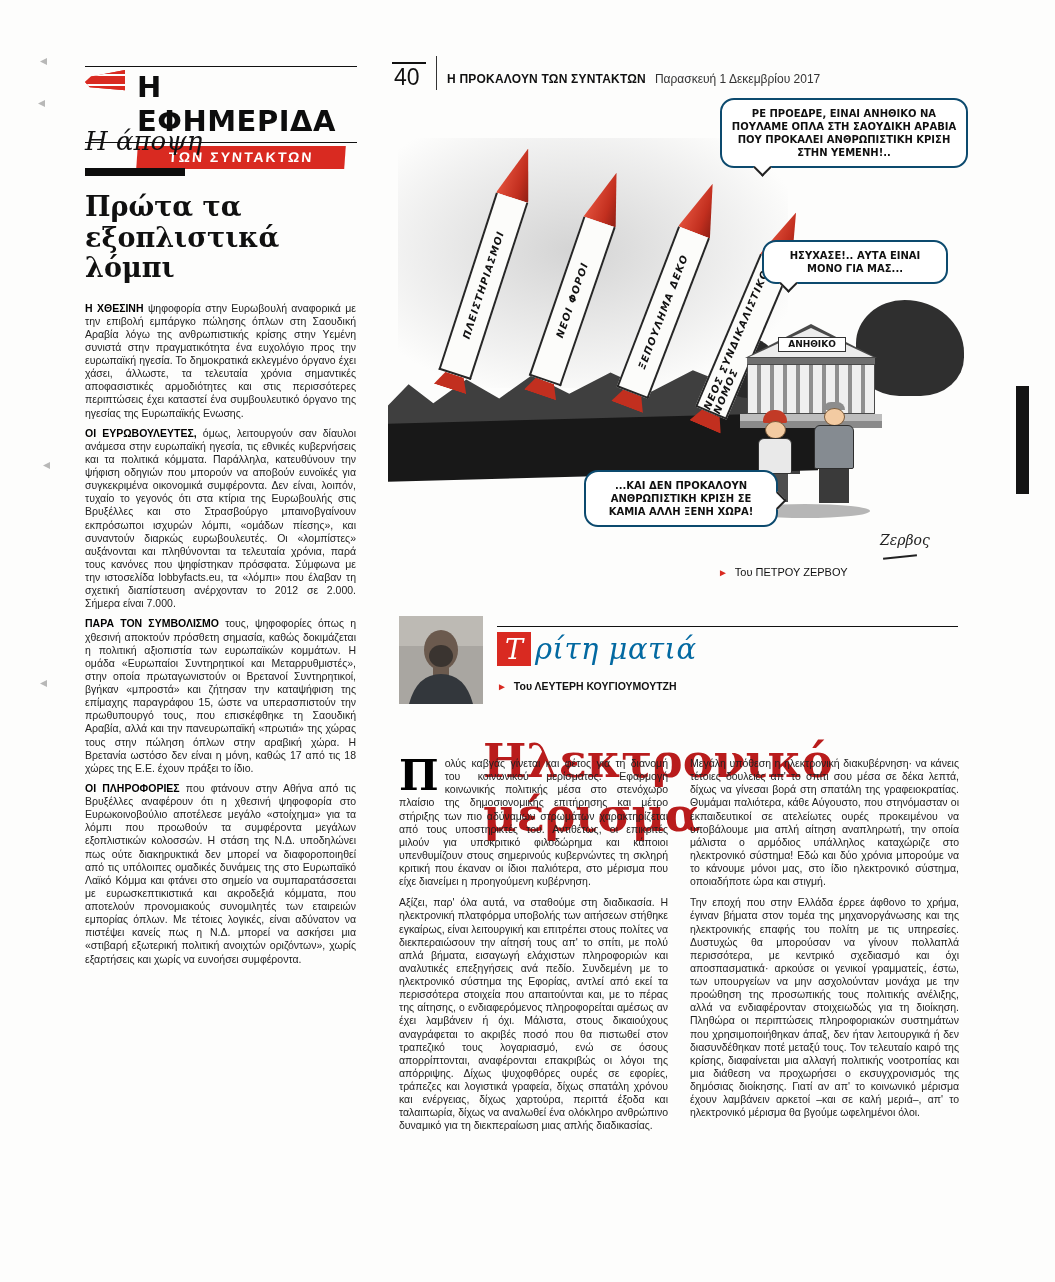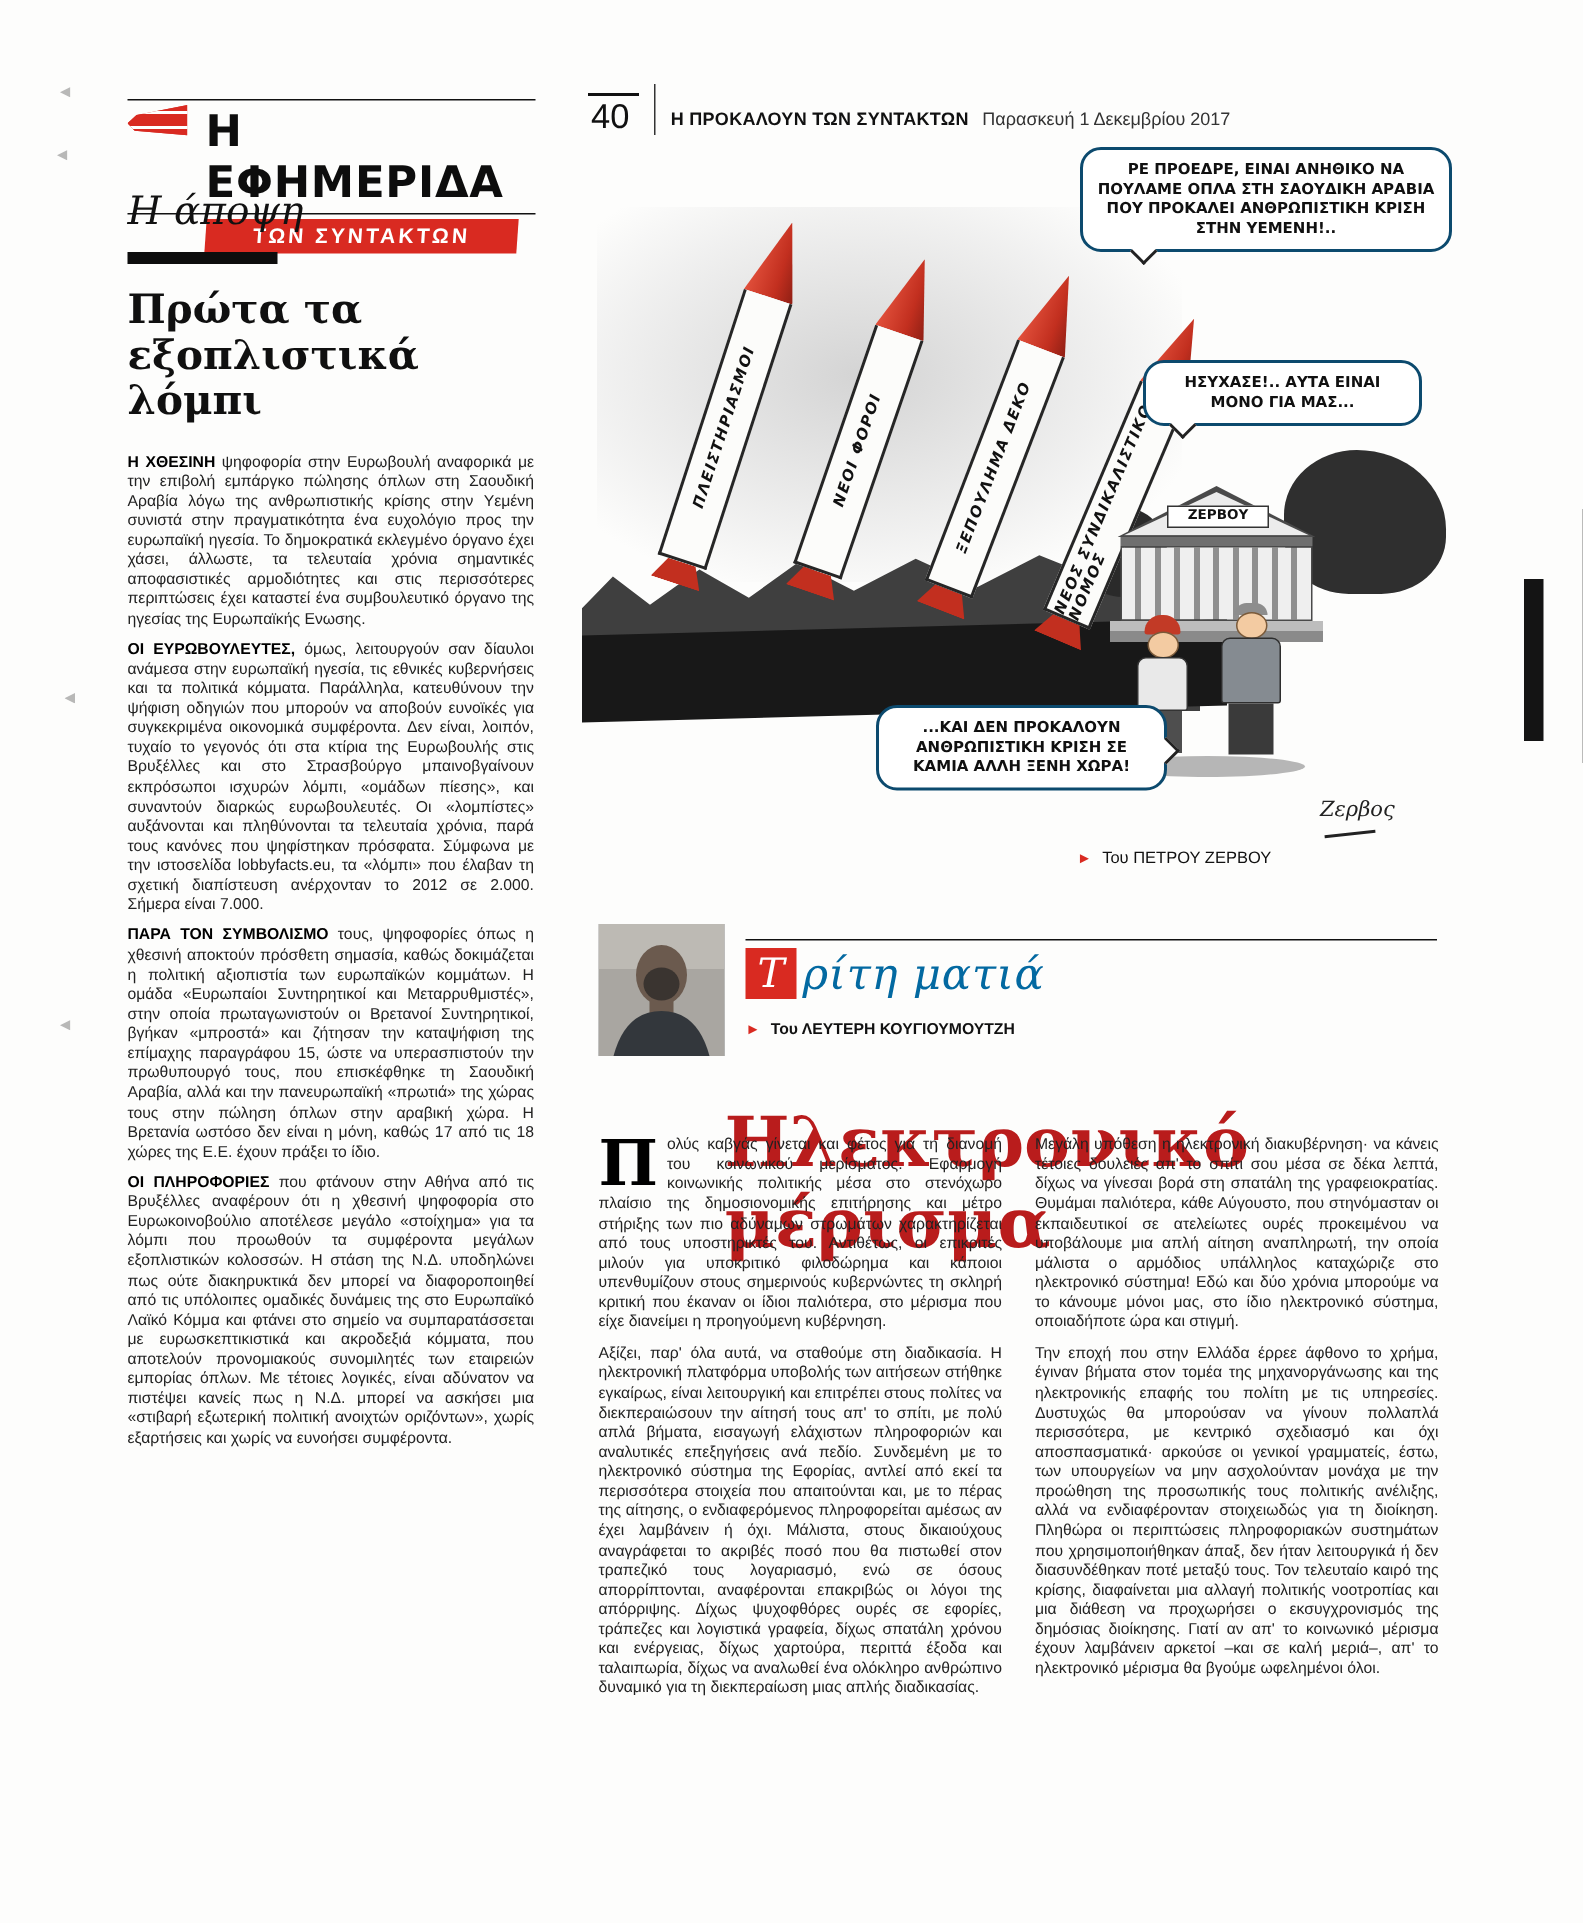--- a/index.html
+++ b/index.html
@@ -188,21 +188,21 @@
       <div class="m-tip"></div>
       <div class="m-body">
           <span class="m-label">ΝΕΟΣ ΣΥΝΔΙΚΑΛΙΣΤΙΚΟΣ ΝΟΜΟΣ</span>
         </div>
       <div class="m-fins"></div>
     </div>
 
     <div class="building" style="position:absolute;">
       <div class="ped-outer"></div>
       <div class="ped-inner"></div>
-      <div class="bld-label">ΖΕΡΒΟΥ</div>
+      <div class="bld-label">ΑΝΗΘΙΚΟ</div>
       <div class="bld-arch"></div>
       <div class="bld-cols"></div>
       <div class="bld-steps"></div>
     </div>
 
     <div class="abs fig-shadow"></div>
     <div class="figure fig1">
       <div class="f-hair1"></div>
       <div class="f-face"></div>
       <div class="f-torso1"></div>

